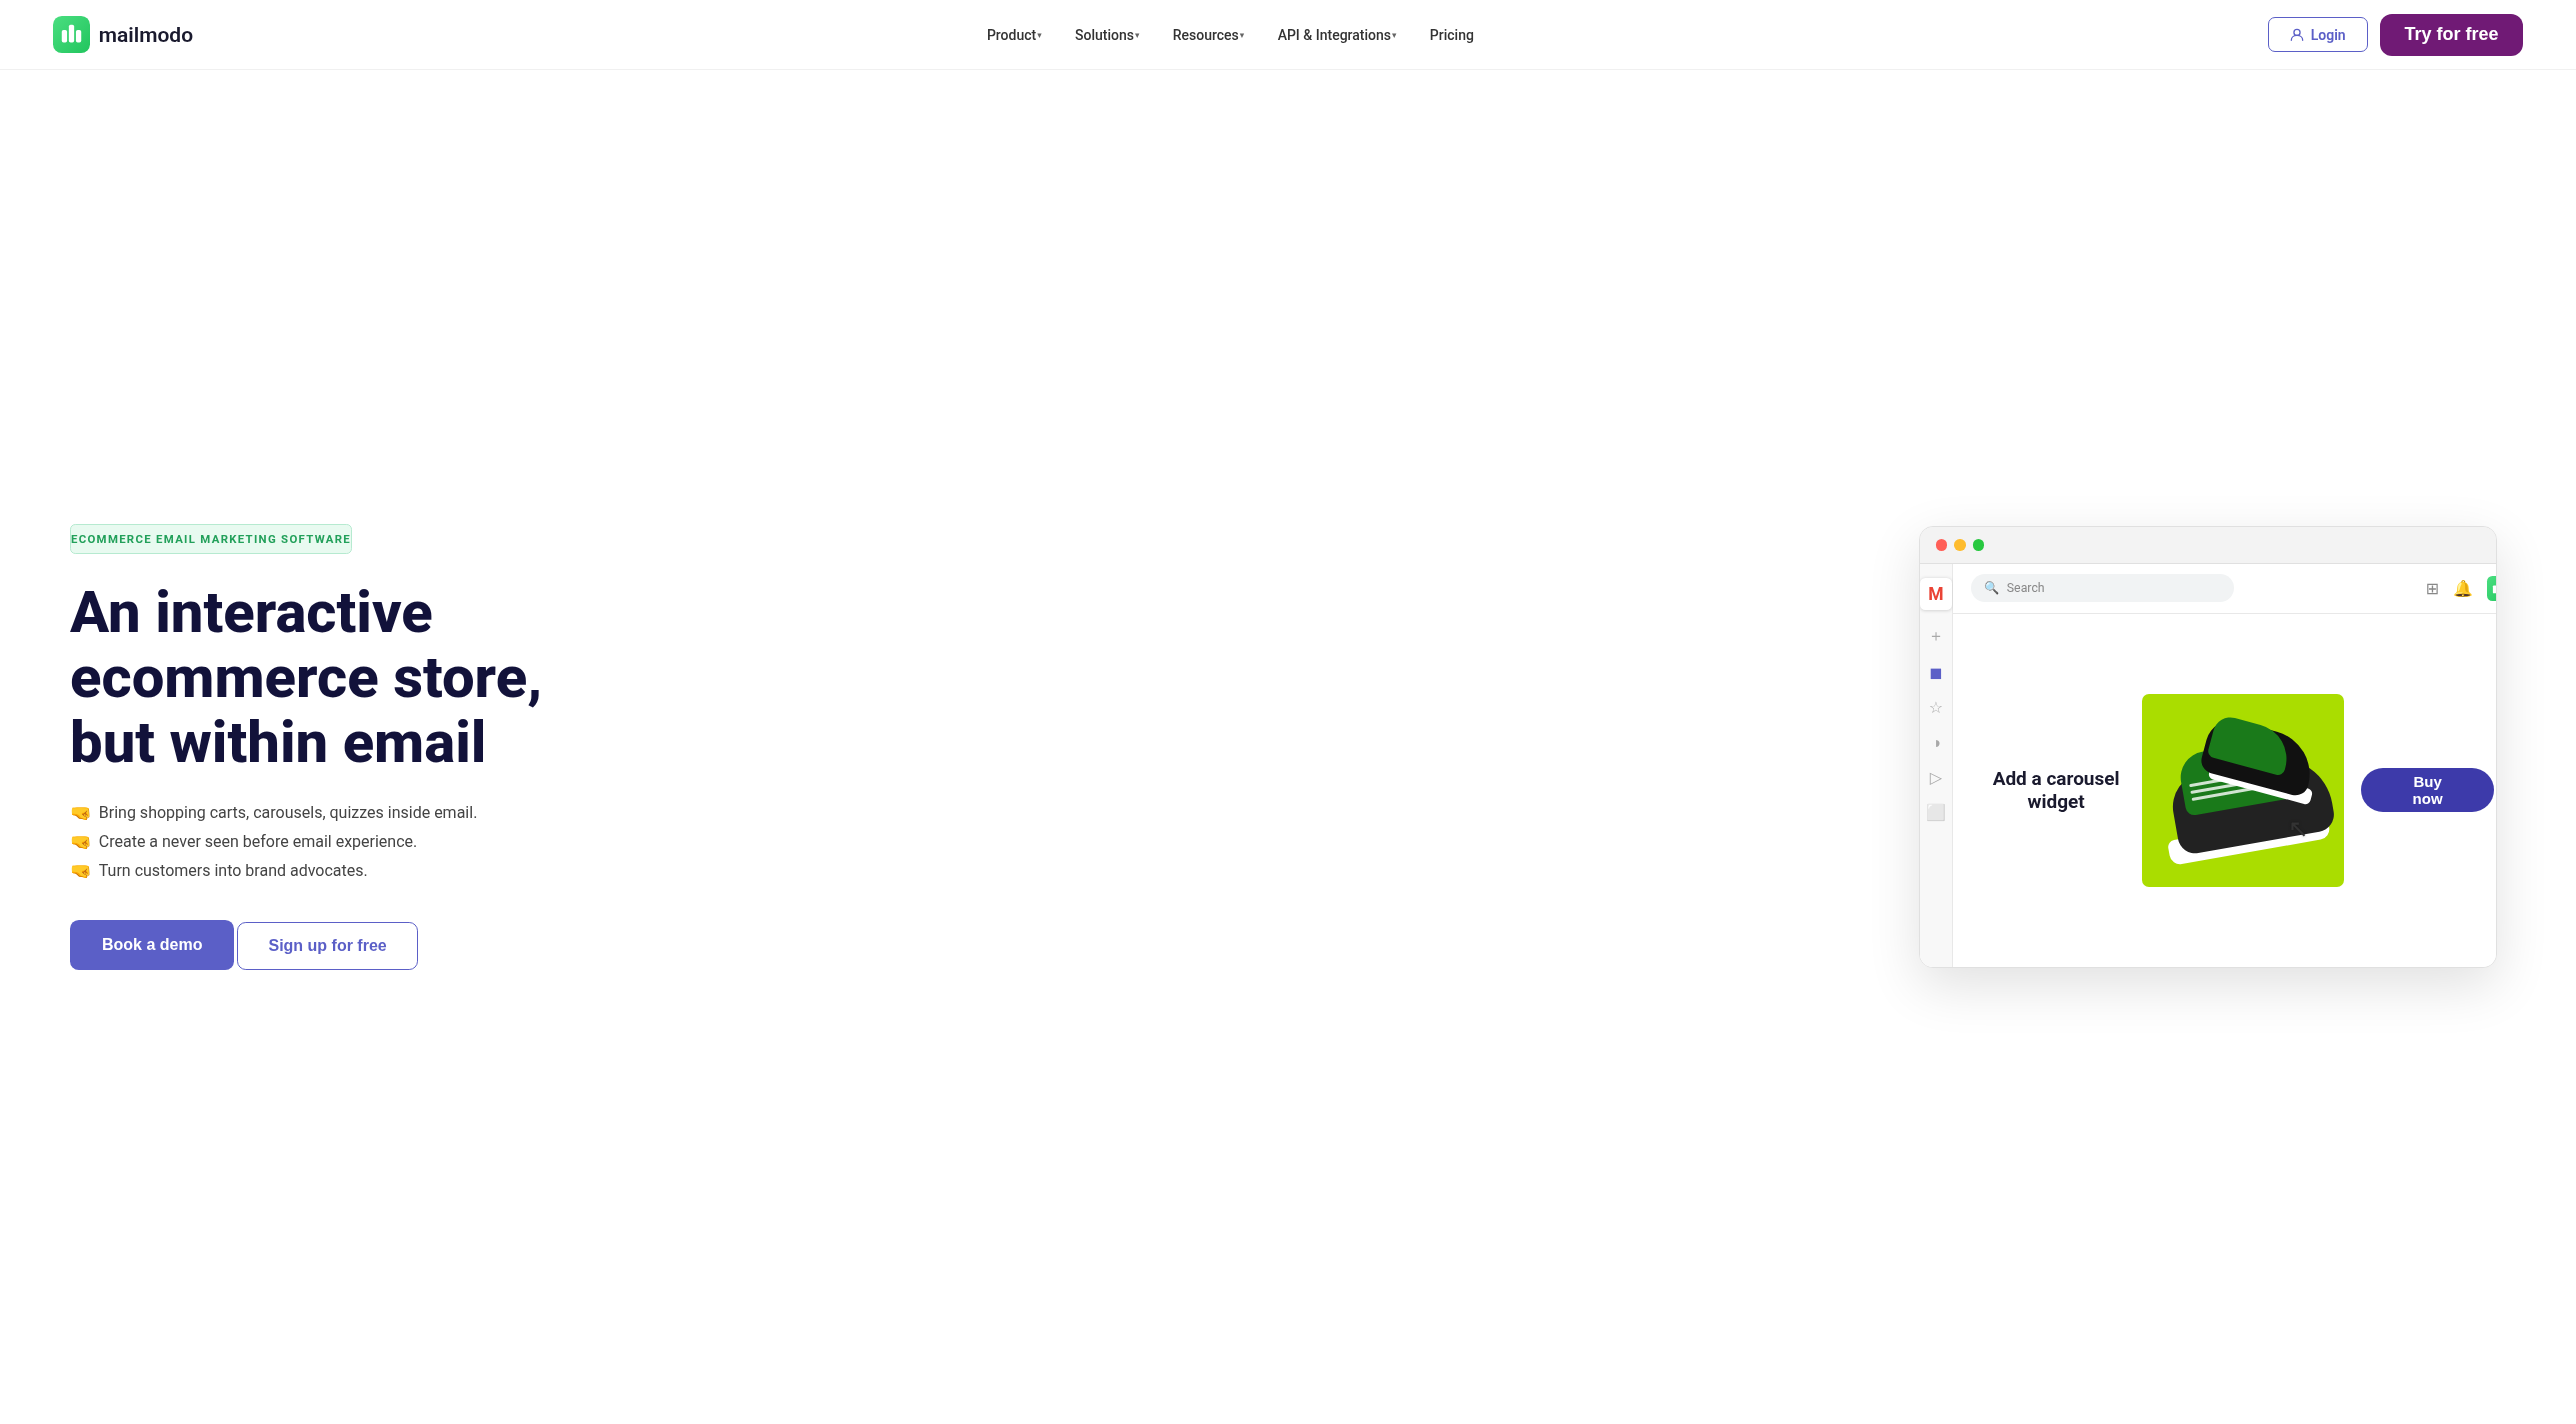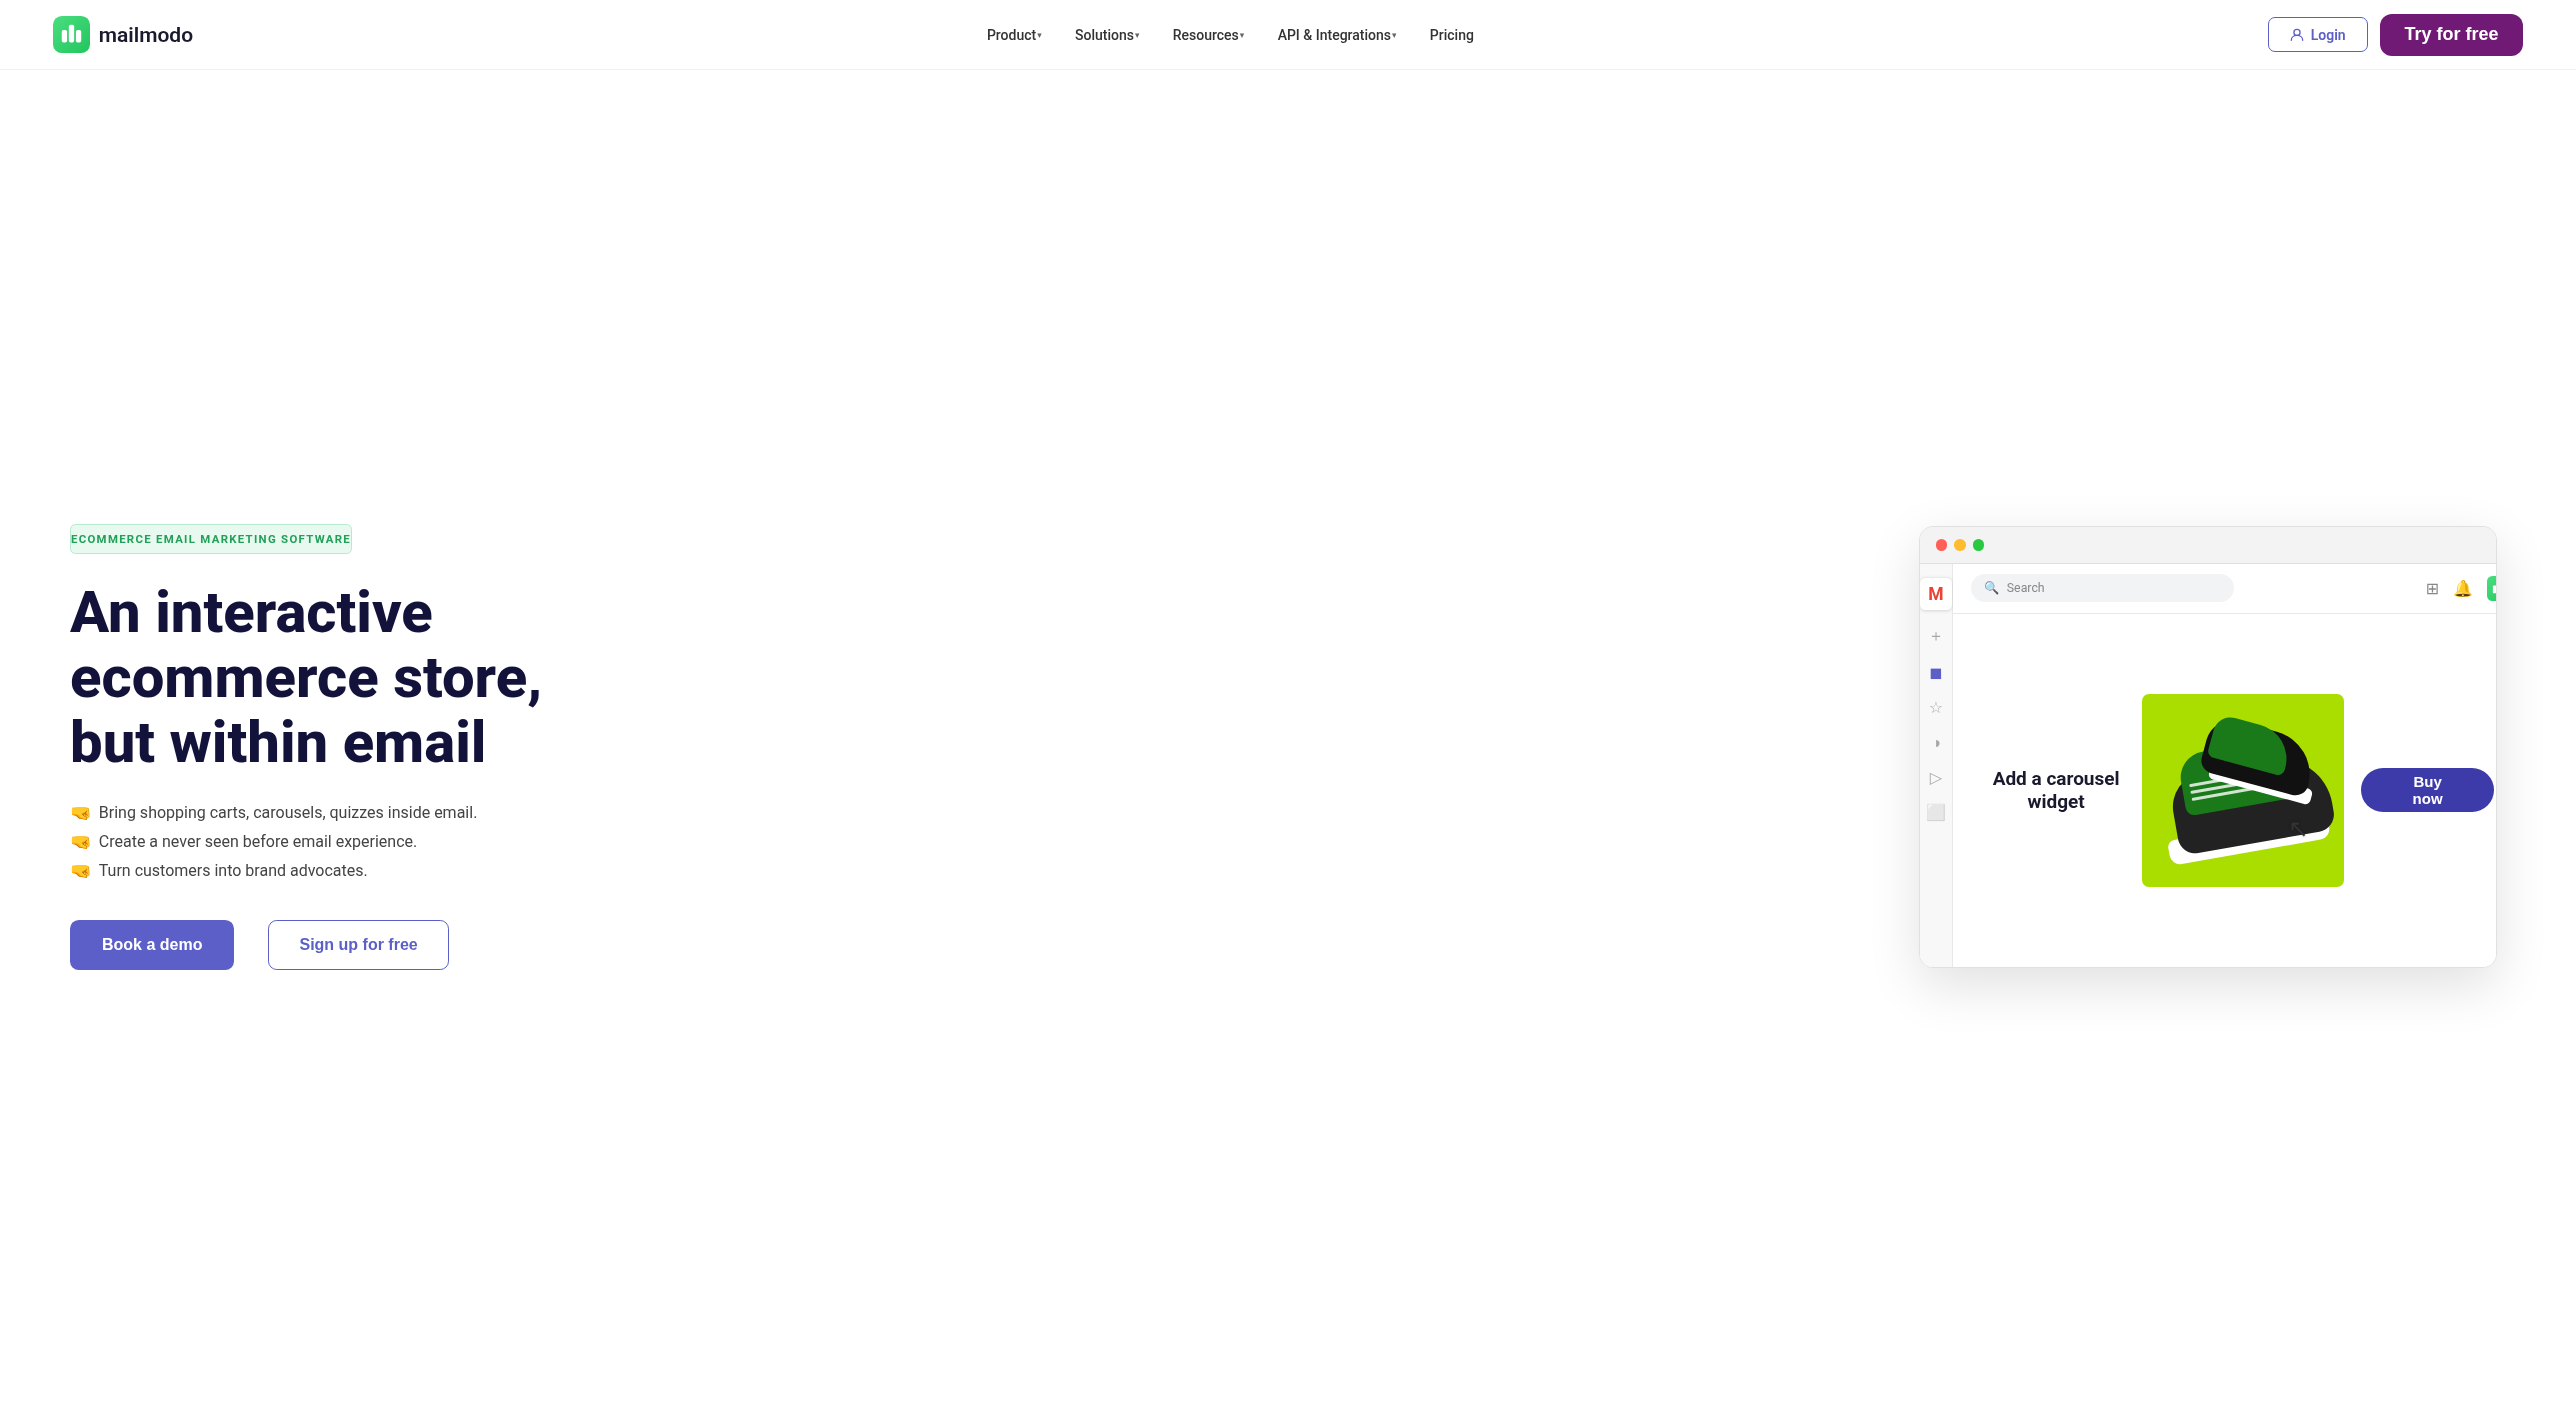--- a/index.html
+++ b/index.html
@@ -145,22 +145,23 @@
       display: flex;
       align-items: flex-start;
       gap: 7px;
     }
     .bullet-icon {
       font-size: 17.5px;
       flex-shrink: 0;
     }
     .hero-cta {
       display: flex;
-      gap: 34px;
+      gap: 3px;
       flex-wrap: wrap;
+      align-items: flex-end;
     }
     .btn-demo {
       padding: 16px 32px;
       background: #5b5fc7;
       color: #fff;
       border: none;
       border-radius: 8.8px;
       font-size: 16px;
       font-weight: 700;
       cursor: pointer;

